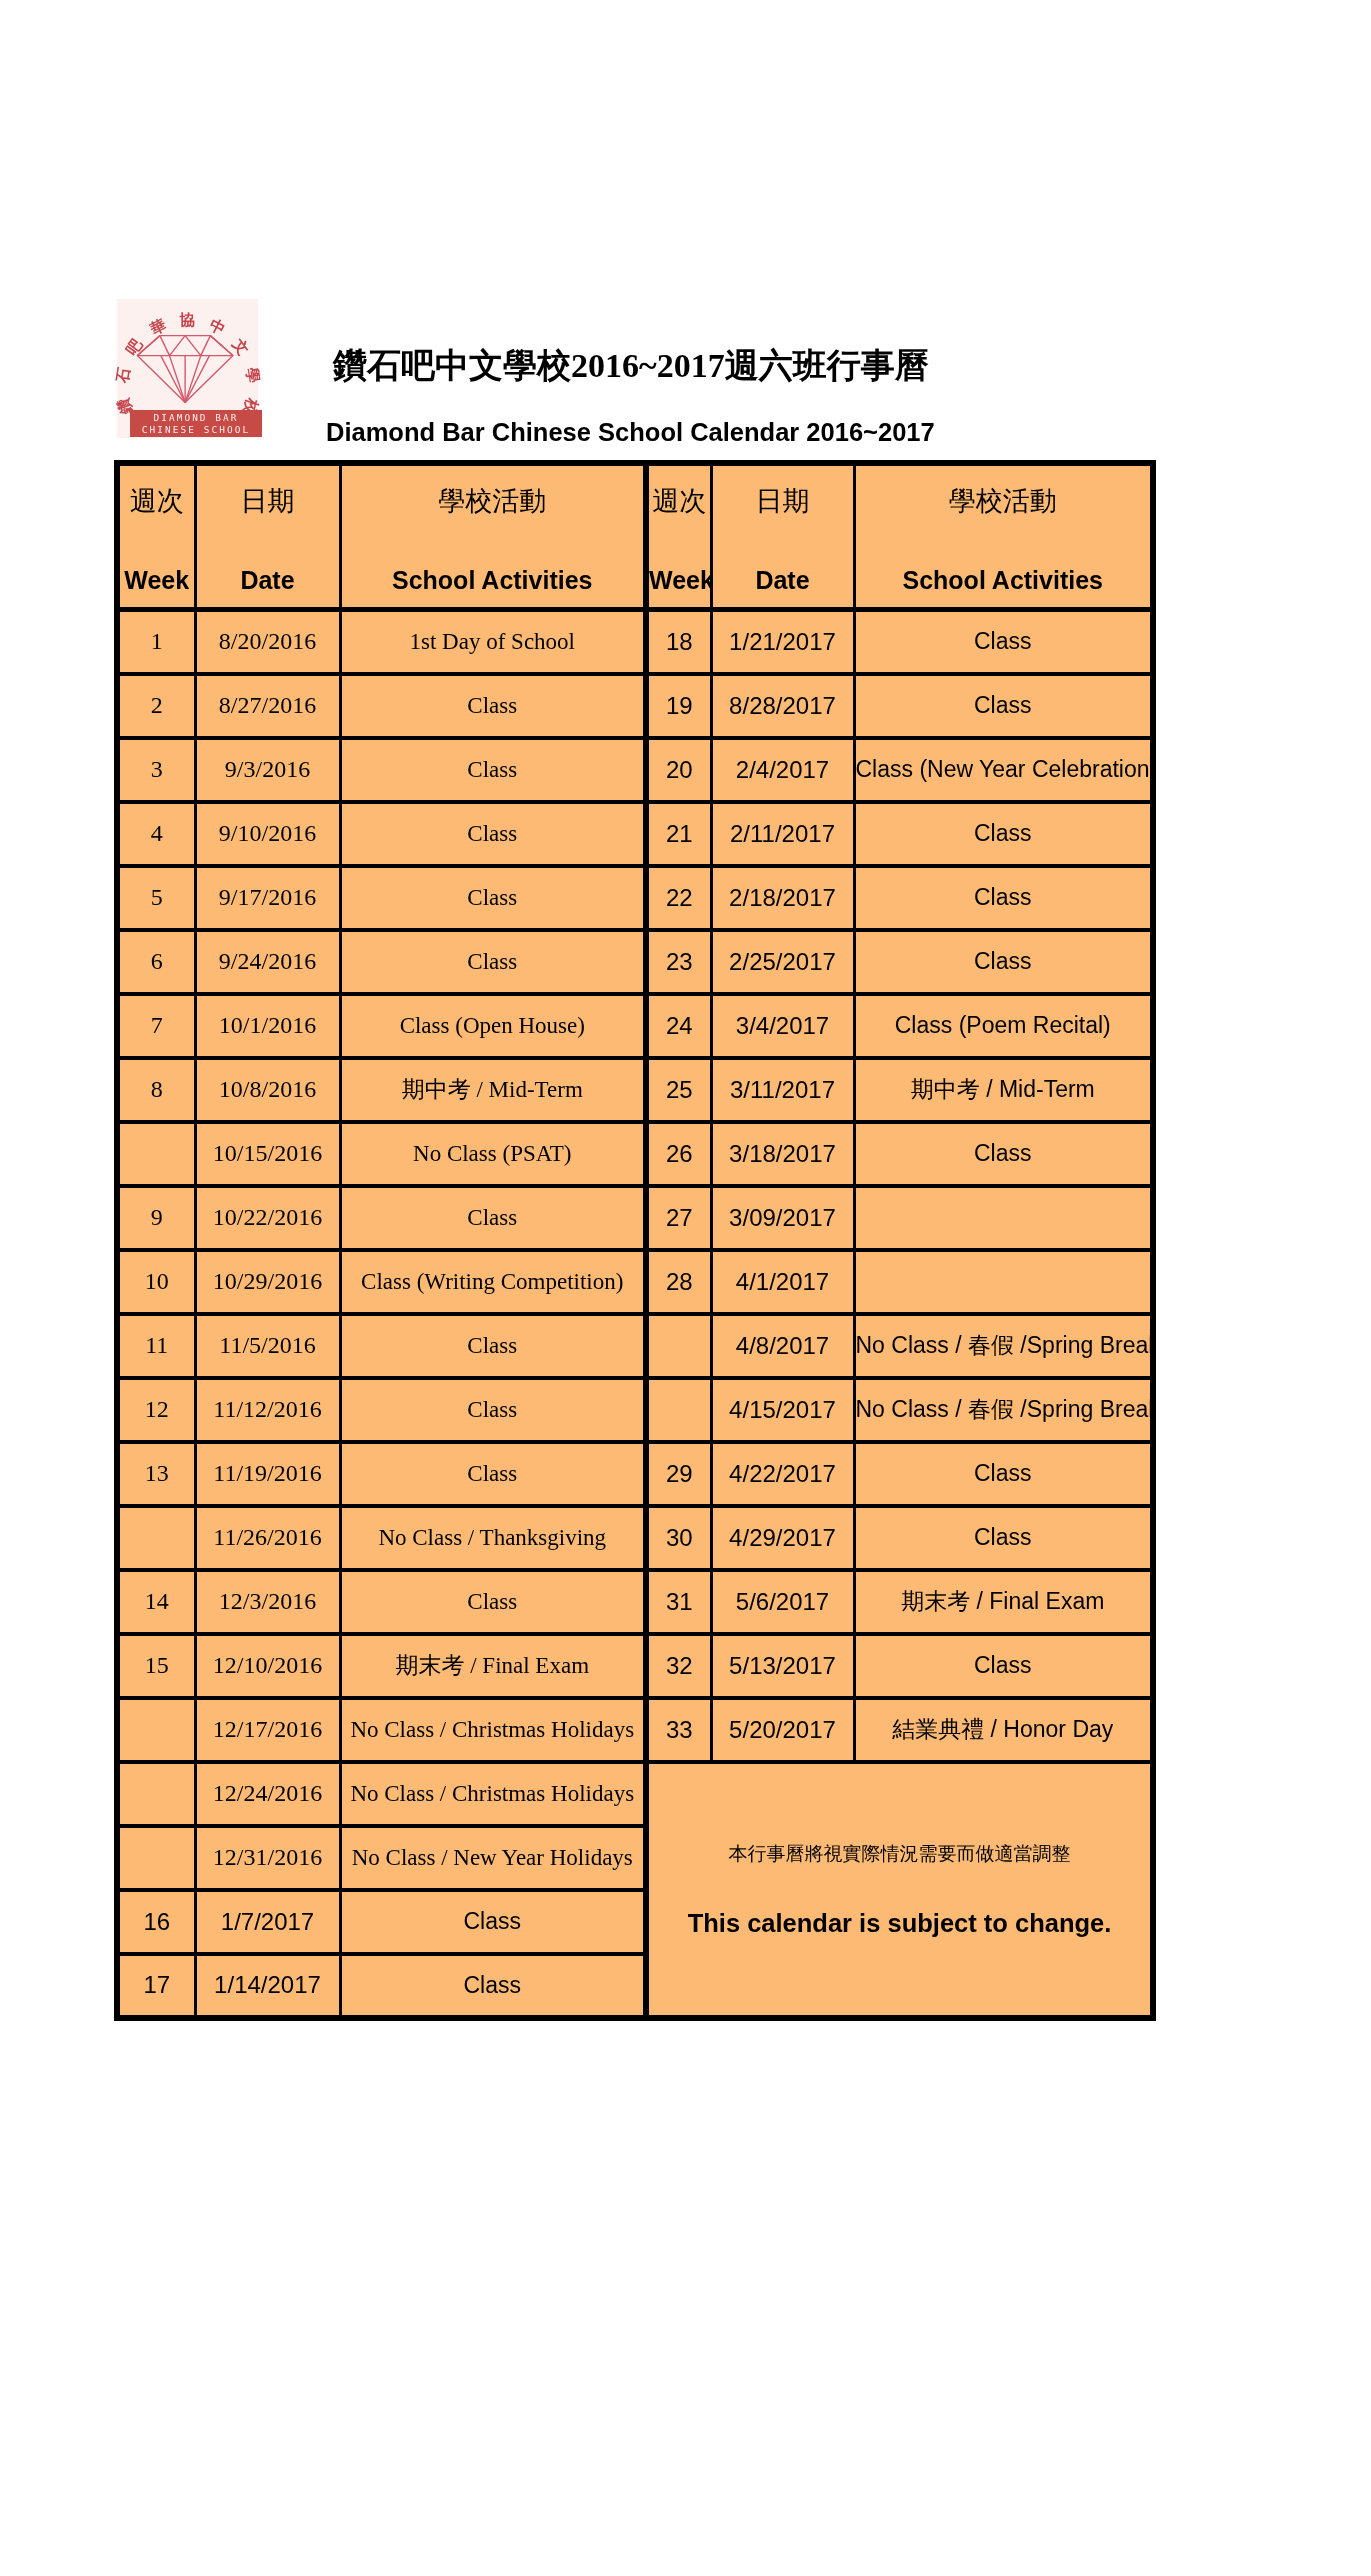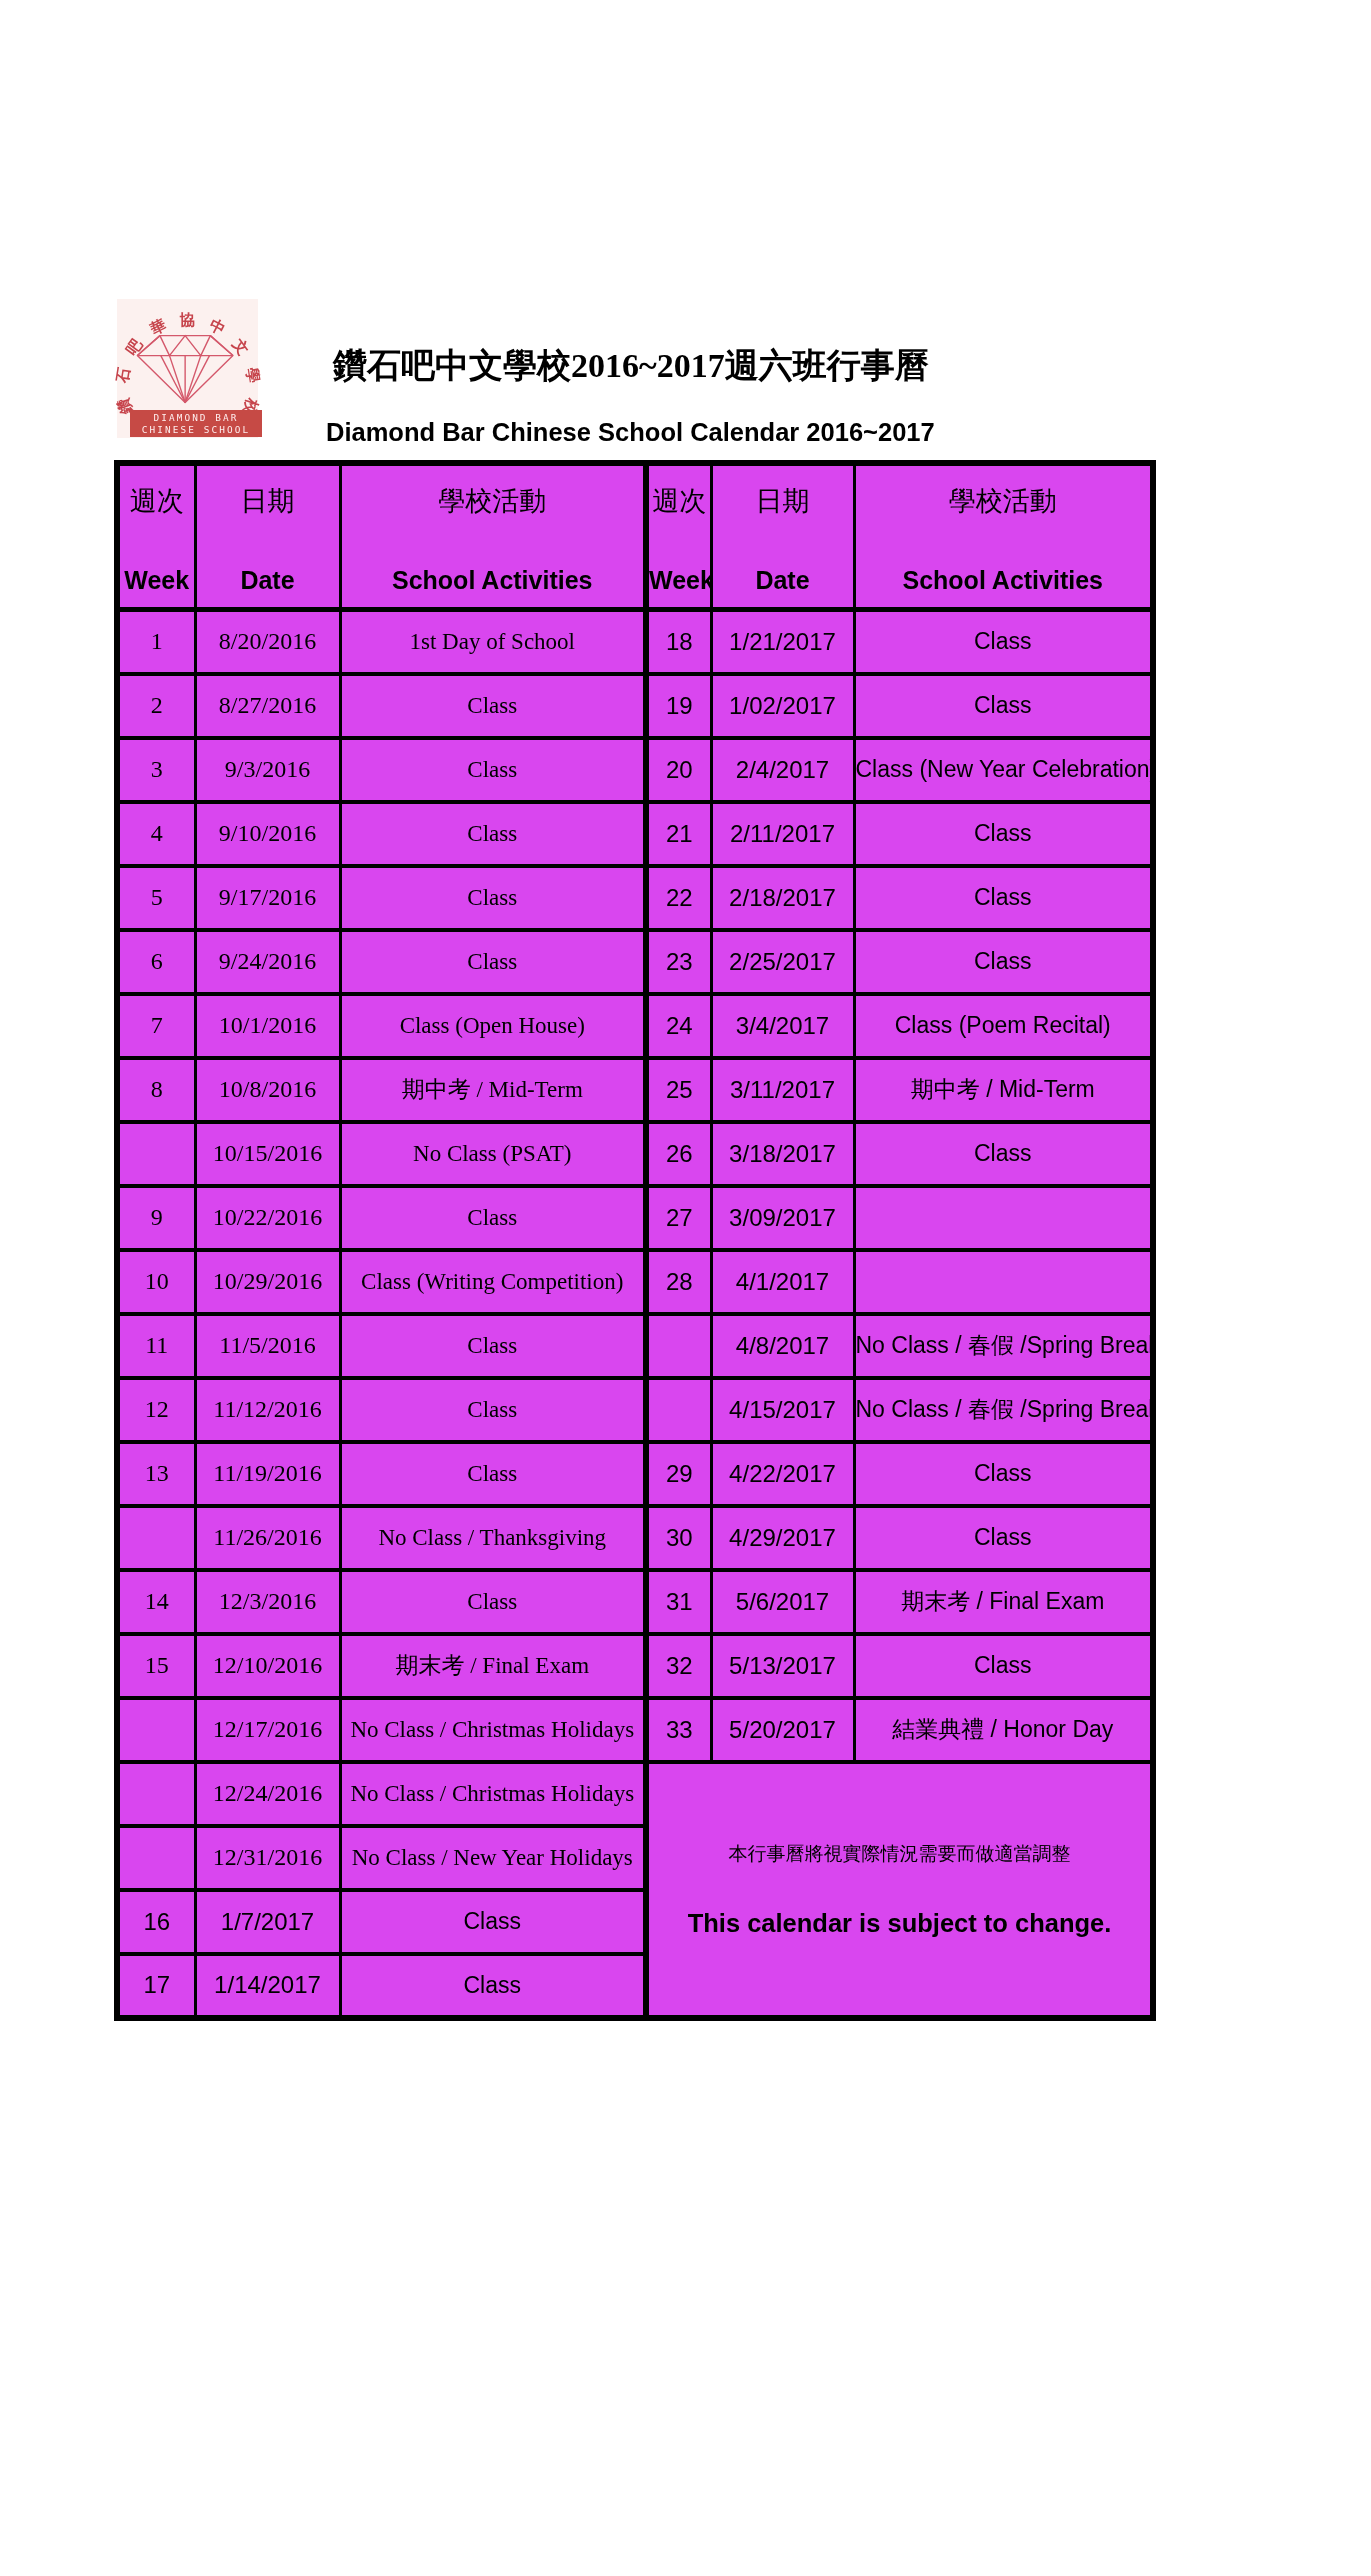--- a/index.html
+++ b/index.html
@@ -14,21 +14,21 @@
     color:#c6444c;font-size:15.3px;font-weight:700;font-family:"Liberation Serif",serif;}
   .banner{position:absolute;left:13px;top:111px;width:132px;height:27px;background:#c64a45;
     color:#ffeeee;text-align:center;font-family:"DejaVu Sans Mono",monospace;
     font-size:9.4px;letter-spacing:2.1px;line-height:12.8px;padding-top:1.7px;box-sizing:border-box;}
   
   .title-zh{position:absolute;left:333px;top:344px;font-size:34px;font-weight:700;
     font-family:"Liberation Serif",serif;line-height:44px;white-space:nowrap;}
   .title-en{position:absolute;left:326px;top:416px;font-size:25.5px;font-weight:700;
     font-family:"Liberation Sans",sans-serif;line-height:32px;white-space:nowrap;}
   
-  table.cal{position:absolute;left:114px;top:460px;width:1036px;background:#d946ef;
+  table.cal{position:absolute;left:114px;top:460px;width:1036px;background:#fdba74;
     border-collapse:collapse;table-layout:fixed;border:6.8px solid #000;}
   .cal th,.cal td{border-left:3.4px solid #000;border-right:3.4px solid #000;
     border-top:4.3px solid #000;border-bottom:4.3px solid #000;padding:0;overflow:hidden;}
   .cal thead tr{height:141px;}
   .cal thead th{border-bottom:5.1px solid #000;vertical-align:middle;font-weight:normal;}
   .cal tbody tr{height:64px;}
   .hdr{display:flex;flex-direction:column;justify-content:space-between;
     height:112px;padding:17px 0 12px 0;}
   .hdr .hz{font-size:27px;font-family:"Liberation Serif",serif;text-align:center;}
   .hdr .he{font-size:25px;font-weight:700;font-family:"Liberation Sans",sans-serif;text-align:center;}
@@ -134,21 +134,21 @@
         <td class="c-act div-l serif">1st Day of School</td>
         <td class="c-week sans div-r">18</td>
         <td class="c-date sans">1/21/2017</td>
         <td class="c-act sans">Class</td>
       </tr>
       <tr>
         <td class="c-week serif">2</td>
         <td class="c-date serif">8/27/2016</td>
         <td class="c-act div-l serif">Class</td>
         <td class="c-week sans div-r">19</td>
-        <td class="c-date sans">1/02/2017</td>
+        <td class="c-date sans">8/28/2017</td>
         <td class="c-act sans">Class</td>
       </tr>
       <tr>
         <td class="c-week serif">3</td>
         <td class="c-date serif">9/3/2016</td>
         <td class="c-act div-l serif">Class</td>
         <td class="c-week sans div-r">20</td>
         <td class="c-date sans">2/4/2017</td>
         <td class="c-act sans">Class (New Year Celebration)</td>
       </tr>

